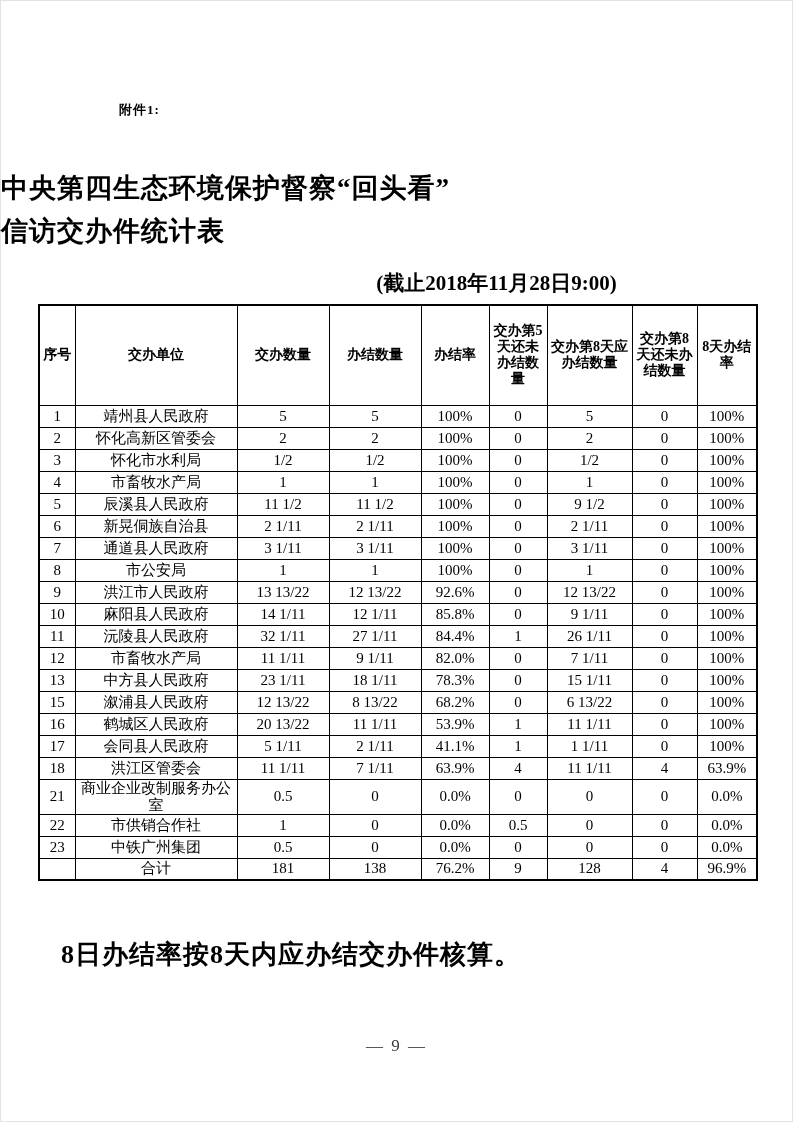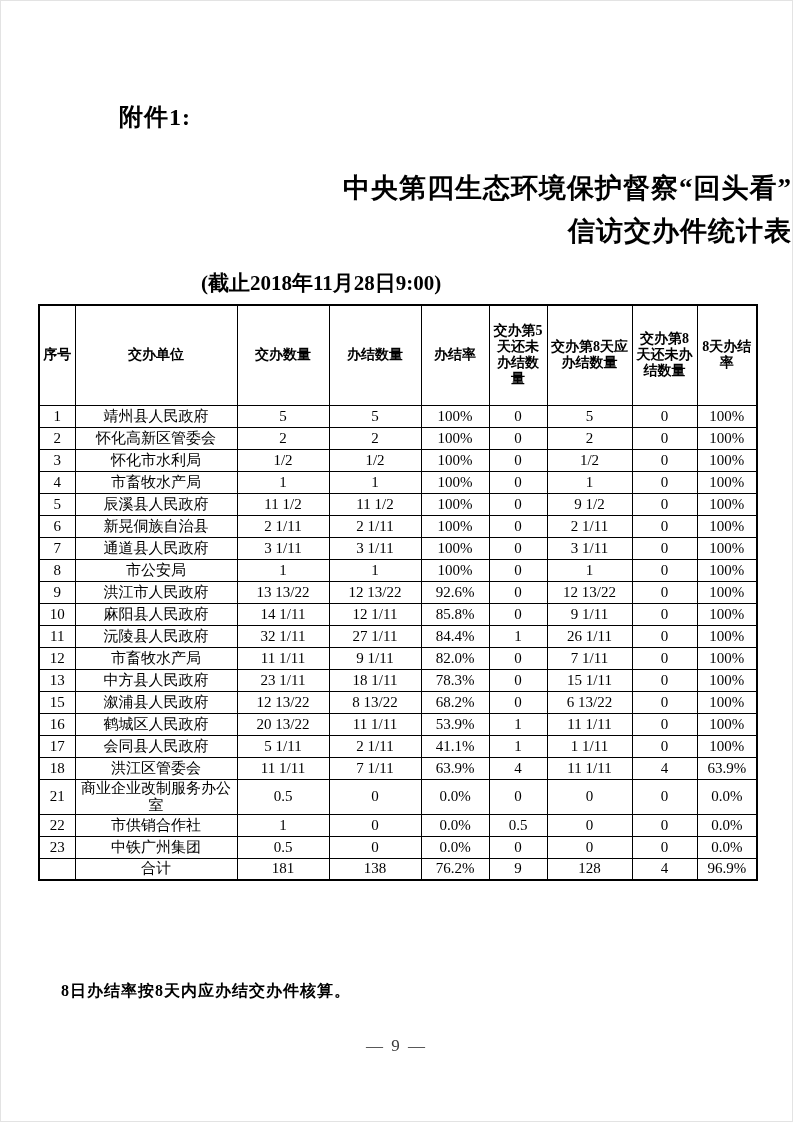--- a/index.html
+++ b/index.html
@@ -16,40 +16,41 @@
     width: 793px;
     height: 1122px;
     background: #fff;
     border: 1px solid #e3e3e3;
     position: relative;
   }
   .attachment {
     position: absolute;
     left: 118px;
     top: 100px;
-    font-size: 24px;
+    font-size: 13px;
     font-weight: bold;
     letter-spacing: 1px;
   }
   .title {
     position: absolute;
     top: 166px;
     left: 0;
     width: 100%;
-    text-align: right;
+    text-align: left;
     font-size: 27px;
     font-weight: bold;
     line-height: 43px;
     letter-spacing: 1px;
   }
   .date-note {
     position: absolute;
     top: 268px;
     left: 0;
     width: 100%;
+    text-align: center;
     padding-left: 200px;
     font-size: 21px;
     font-weight: bold;
   }
   table.stats {
     position: absolute;
     left: 37px;
     top: 303px;
     width: 718px;
     border-collapse: collapse;
@@ -75,22 +76,22 @@
     font-size: 15px;
     line-height: 17px;
     word-break: break-all;
     white-space: nowrap;
   }
   table.stats td.unit-cell { white-space: normal; }
   table.stats tr.total-row td { font-weight: normal; }
   .footnote {
     position: absolute;
     left: 60px;
-    top: 980px;
-    font-size: 16px;
+    top: 936px;
+    font-size: 26px;
     font-weight: bold;
     letter-spacing: 1px;
   }
   .page-number {
     position: absolute;
     top: 1035px;
     left: 0;
     width: 100%;
     text-align: center;
     font-size: 17px;

